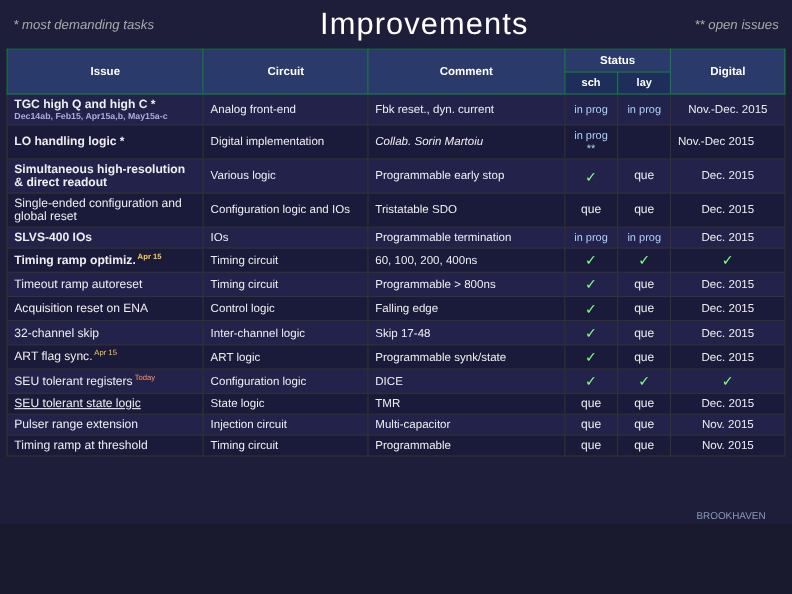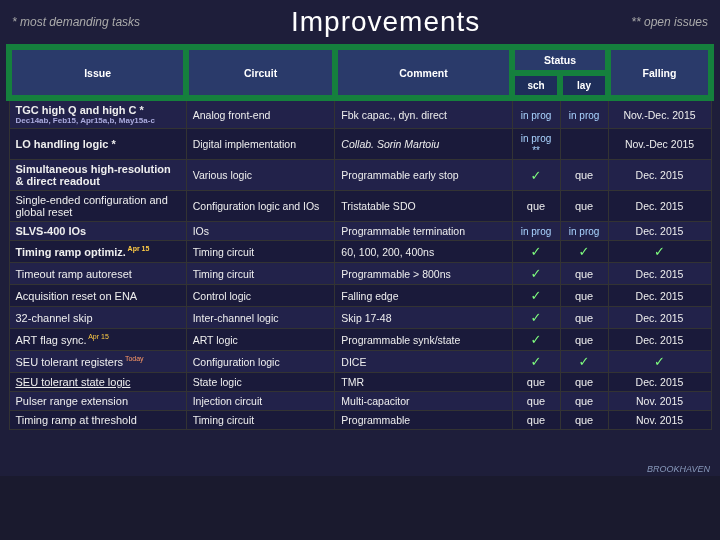--- a/index.html
+++ b/index.html
@@ -49,21 +49,21 @@
     }
     table {
       width: 100%;
       border-collapse: collapse;
       font-size: 10.5px;
     }
     thead tr th {
       background: #2a3a6a;
       color: #fff;
       padding: 4px 6px;
-      border: 6px solid #15803d;
+      border: 1px solid #15803d;
       text-align: center;
       font-weight: bold;
     }
     thead tr.subheader th {
       background: #1e2e5a;
       font-size: 10px;
     }
     tbody tr {
       border: 1px solid #333;
     }
@@ -112,43 +112,43 @@
   </div>
 
   <div class="table-container">
     <table>
       <thead>
         <tr>
           <th rowspan="2" style="width:155px;">Issue</th>
           <th rowspan="2" style="width:130px;">Circuit</th>
           <th rowspan="2" style="width:155px;">Comment</th>
           <th colspan="2" class="status-header">Status</th>
-          <th rowspan="2" style="width:90px;">Falling</th>
+          <th rowspan="2" style="width:90px;">Digital</th>
         </tr>
         <tr class="subheader">
           <th style="width:42px;">sch</th>
           <th style="width:42px;">lay</th>
         </tr>
       </thead>
       <tbody id="table-body">
       <tr>
             <td style="font-weight: bold; font-size: 11px;">TGC high Q and high C *<span class="sub-note">Dec14ab, Feb15, Apr15a,b, May15a-c</span></td>
             <td>Analog front-end</td>
-            <td>Fbk capac., dyn. direct</td>
+            <td>Fbk reset., dyn. current</td>
             <td style="text-align: center;"><span class="in-prog">in prog</span></td>
             <td style="text-align: center;"><span class="in-prog">in prog</span></td>
             <td style="text-align: center;">Nov.-Dec. 2015</td>
           </tr>
           <tr>
             <td style="font-weight: bold; font-size: 11px;">LO handling logic *</td>
             <td>Digital implementation</td>
             <td style="font-style: italic;">Collab. Sorin Martoiu</td>
             <td style="text-align: center;"><span class="in-prog">in prog **</span></td>
             <td style="text-align: center;"></td>
-            <td style="text-align: center;">Nov.-Dec 2015</td>
+            <td style="text-align: left;">Nov.-Dec 2015</td>
           </tr>
           <tr>
             <td style="font-weight: bold; font-size: 11px;">Simultaneous high-resolution &amp; direct readout</td>
             <td>Various logic</td>
             <td>Programmable early stop</td>
             <td style="text-align: center;"><span class="check">✓</span></td>
             <td style="text-align: center;"><span class="que">que</span></td>
             <td style="text-align: center;">Dec. 2015</td>
           </tr>
           <tr>
@@ -235,14 +235,14 @@
             <td style="font-size: 11px;">Timing ramp at threshold</td>
             <td>Timing circuit</td>
             <td>Programmable</td>
             <td style="text-align: center;"><span class="que">que</span></td>
             <td style="text-align: center;"><span class="que">que</span></td>
             <td style="text-align: center;">Nov. 2015</td>
           </tr>
         </tbody>
     </table>
   </div>
-  <div style="text-align:right; padding:2px 10px 2px 0; font-size:9px; color:#8899bb; font-style:italic;">BROOKHAVEN</div>
+  <div style="text-align:right; padding:2px 24px 2px 0; font-size:9px; color:#8899bb; ">BROOKHAVEN</div>
 </div>
 
 </body></html>

